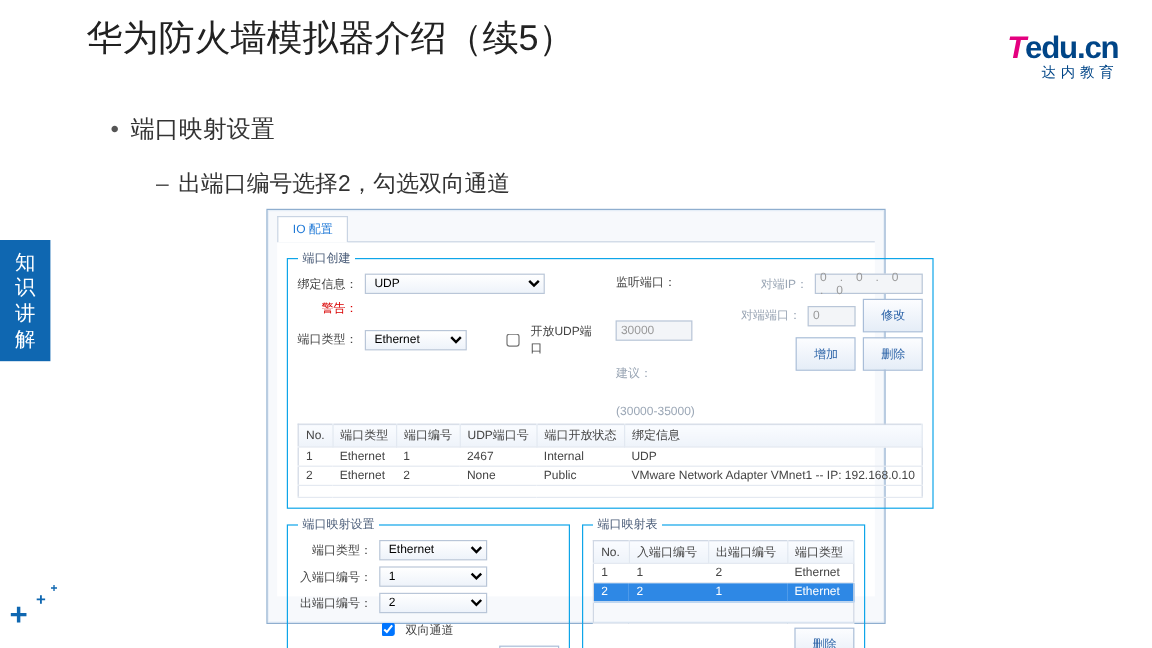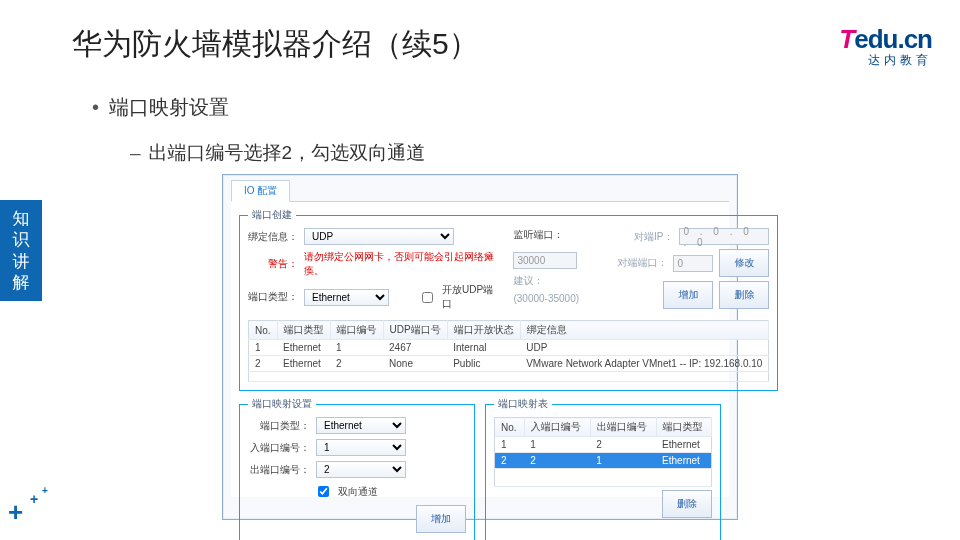--- a/index.html
+++ b/index.html
@@ -8,21 +8,21 @@
     width: 960px;
     height: 540px;
     background: #fff;
     font-family: "Microsoft YaHei", Arial, sans-serif;
     color: #333;
     position: relative;
     overflow: hidden;
   }
   .slide-title {
     position: absolute;
-    top: 24px; left: 72px;
+    top: 12px; left: 72px;
     font-size: 30px;
     color: #222;
   }
   .logo {
     position: absolute;
     top: 26px; right: 28px;
     text-align: right;
     line-height: 1;
   }
   .logo .t1 { font-weight: 800; font-size: 26px; letter-spacing: -1px; }
@@ -141,21 +141,21 @@
   }
   .tbl thead th {
     background:linear-gradient(#fafcff,#eef3fa);
     border-right:1px solid #e2e8f1;
   }
   .tbl .sel-row td { background:#2e88e5; color:#fff; }
   .pad { height:10px; }
   .bottom { display:flex; gap:10px; }
   .bottom fieldset { flex:1; }
   .btnrow-right { text-align:right; margin-top:3px;}
-  .col-stack { display:flex; flex-direction:column; gap:5px; }
+  .col-stack { display:flex; flex-direction:column; gap:20px; }
   .ip-dots { letter-spacing:4px; color:#888; }
   .maptbl-pad { height:18px; }
 </style>
 </head>
 <body>
 
 <div class="slide-title">华为防火墙模拟器介绍（续5）</div>
 <div class="logo">
   <div class="t1"><span class="T">T</span><span class="rest">edu.cn</span></div>
   <div class="sub">达内教育</div>
@@ -182,21 +182,20 @@
       <legend>端口创建</legend>
 
       <div style="display:flex; gap:14px;">
         <div style="flex:1;">
           <div class="row">
             <span class="lbl">绑定信息：</span>
             <select class="sel" style="width:150px"><option>UDP</option></select>
           </div>
           <div class="row">
             <span class="lbl warn">警告：</span>
-            <span class="warn">请勿绑定公网网卡，否则可能会引起网络瘫痪。</span>
           </div>
           <div class="row">
             <span class="lbl">端口类型：</span>
             <select class="sel"><option>Ethernet</option></select>
             <span style="width:18px"></span>
             <input type="checkbox" class="chk" style="">
             <span class="cklbl">开放UDP端口</span>
           </div>
         </div>
 

